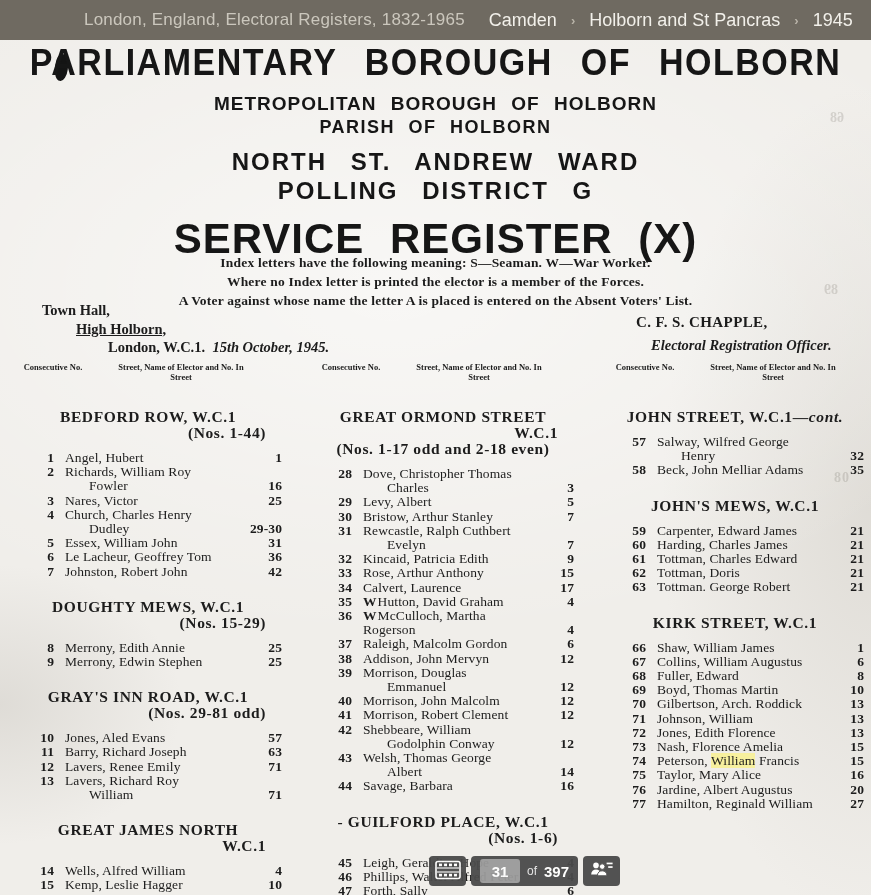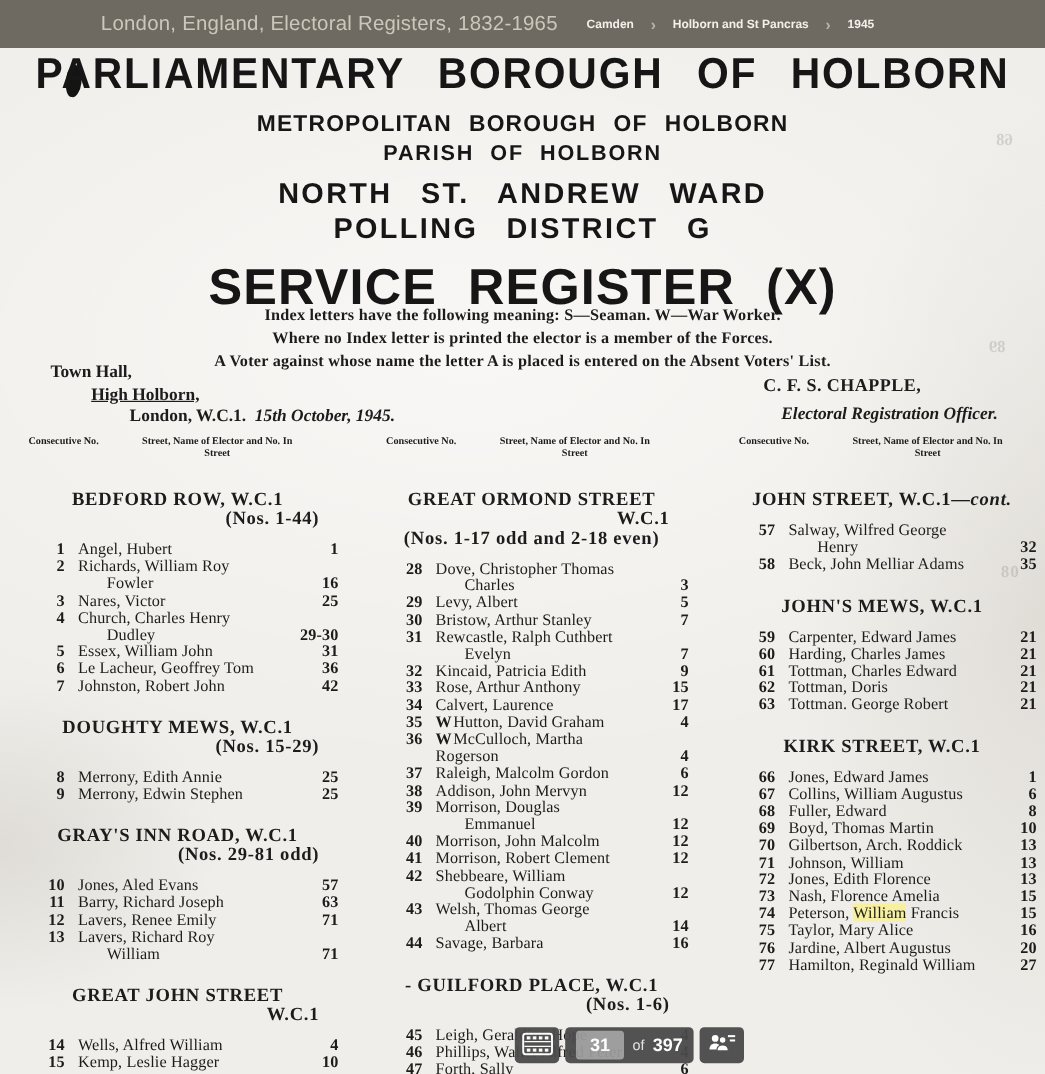--- a/index.html
+++ b/index.html
@@ -8,21 +8,21 @@
   }
   *{margin:0;padding:0;box-sizing:border-box;}
   body{font-family:"Liberation Sans",sans-serif;background:#000;}
   .screen{position:relative;width:871px;height:895px;overflow:hidden;background:var(--paper);}
 
   
   .topbar{position:absolute;left:0;top:0;width:871px;height:40px;background:var(--topbar-bg);
     display:flex;align-items:center;z-index:10;}
   .tb-title{margin-left:84px;font-size:17px;color:#cbc7bd;letter-spacing:.2px;cursor:pointer;}
   .crumbs{display:flex;align-items:center;margin-left:24px;gap:14px;}
-  .crumb{font-size:10px;font-weight:bold;color:#f2f0ea;cursor:pointer;}
+  .crumb{font-size:18px;font-weight:normal;color:#f2f0ea;cursor:pointer;}
   .crumb-sep{font-size:13px;color:#b9b4a9;font-weight:bold;}
 
   
   .paper{position:absolute;left:0;top:30px;width:871px;height:865px;color:var(--ink);
     background:
       radial-gradient(ellipse 900px 500px at 45% 30%, rgba(255,255,255,.55), rgba(255,255,255,0) 70%),
       radial-gradient(ellipse 300px 600px at 100% 55%, rgba(185,180,170,.30), rgba(185,180,170,0) 70%),
       radial-gradient(ellipse 260px 200px at 0% 78%, rgba(160,155,145,.22), rgba(160,155,145,0) 70%),
       var(--paper);
     font-family:"Liberation Serif",serif;}
@@ -248,21 +248,21 @@
                 <span class="no">13</span>
                 <div class="names">
                   <div class="l1">Lavers, Richard Roy</div>
                   <div class="l2">William</div>
                 </div>
                 <span class="num">71</span>
               </div>
             </div>
           </div>
           <div class="section">
-            <div class="street-line align-center">GREAT JOHN STREET</div>
+            <div class="street-line align-center">GREAT JAMES NORTH</div>
             <div class="street-line align-right">W.C.1</div>
             <div class="entries">
               <div class="row">
                 <span class="no">14</span>
                 <div class="names">
                   <div class="l1">Wells, Alfred William</div>
                 </div>
                 <span class="num">4</span>
               </div>
               <div class="row">
@@ -503,21 +503,21 @@
                 <span class="num">21</span>
               </div>
             </div>
           </div>
           <div class="section">
             <div class="street-line align-center">KIRK STREET, W.C.1</div>
             <div class="entries">
               <div class="row">
                 <span class="no">66</span>
                 <div class="names">
-                  <div class="l1">Jones, Edward James</div>
+                  <div class="l1">Shaw, William James</div>
                 </div>
                 <span class="num">1</span>
               </div>
               <div class="row">
                 <span class="no">67</span>
                 <div class="names">
                   <div class="l1">Collins, William Augustus</div>
                 </div>
                 <span class="num">6</span>
               </div>

